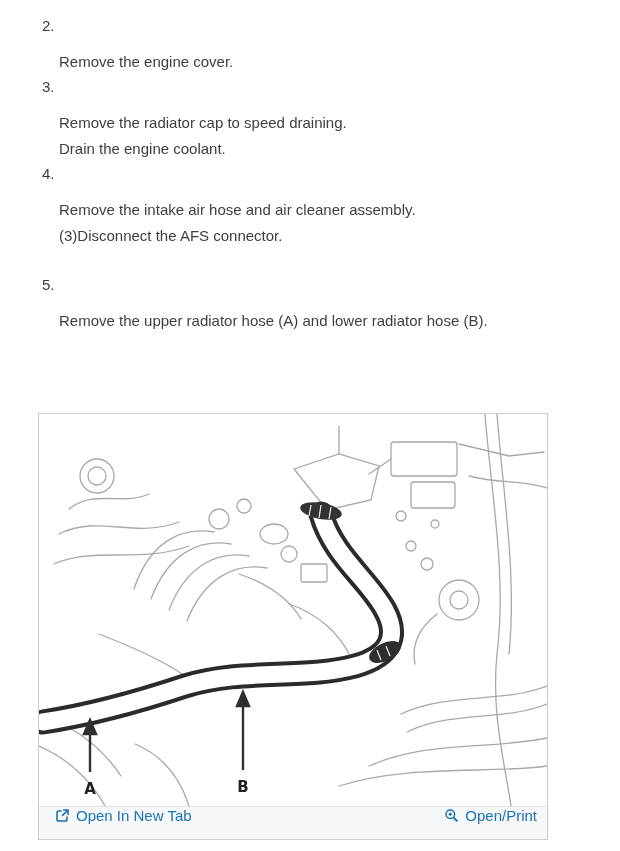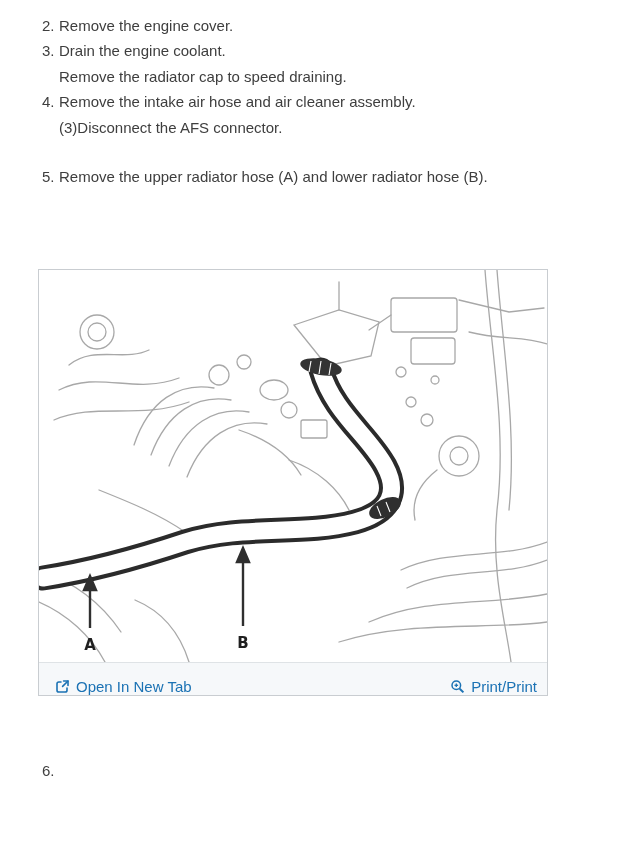--- a/index.html
+++ b/index.html
@@ -3,28 +3,28 @@
 <meta charset="utf-8">
 <style>
   * { margin:0; padding:0; box-sizing:border-box; }
   :root { --link:#1b72b4; --text:#3e3e3e; --fig-border:#c9cdd1; --toolbar-bg:#f6f8fa; }
   html, body { width:620px; height:851px; background:#ffffff; overflow:hidden; }
   body { font-family:"Liberation Sans", sans-serif; font-size:15px; color:var(--text); }
 
   .steps { padding:13px 36px 0 42px; }
   .step { display:flex; line-height:25.4px; }
   .step .num { flex:0 0 17px; }
-  .step .lines { flex:1; }
+  .step .lines { flex:1;margin-top:36px; }
   .step-5 { margin-top:24px; }
 
   .figure { width:510px; margin:80px 0 0 38px; border:1px solid var(--fig-border); background:#fff; }
   .figure-canvas { width:508px; height:392px; overflow:hidden; background:#fff; }
 
   .figure-toolbar { height:33px; background:var(--toolbar-bg); border-top:1px solid #dfe3e6;
-    display:flex; align-items:flex-end; justify-content:space-between; padding:0 10px 0 16px; }
+    display:flex; align-items:flex-start; justify-content:space-between; padding:0 10px 0 16px; }
   .tb-link { display:inline-flex; align-items:center; gap:6px; color:var(--link);
     text-decoration:none; cursor:pointer; font-size:15px; }
   .tb-icon { display:inline-block; flex:0 0 auto; }
   .tb-icon path, .tb-icon circle, .tb-icon line { stroke:var(--link); fill:none; }
 
   .step-6 { margin-top:62px; padding-left:42px; display:flex; line-height:25.4px; }
   .step-6 .num { flex:0 0 17px; }
 
   .diagram-label { font-family:"DejaVu Sans", sans-serif; font-weight:bold; font-size:15px; fill:#1f1f1f; }
 </style>
@@ -38,22 +38,22 @@
     <div class="step">
       <span class="num">2.</span>
       <div class="lines">
         <div>Remove the engine cover.</div>
       </div>
     </div>
 
     <div class="step">
       <span class="num">3.</span>
       <div class="lines">
+        <div>Remove the radiator cap to speed draining.</div>
         <div>Drain the engine coolant.</div>
-        <div>Remove the radiator cap to speed draining.</div>
       </div>
     </div>
 
     <div class="step">
       <span class="num">4.</span>
       <div class="lines">
         <div>Remove the intake air hose and air cleaner assembly.</div>
         <div>(3)Disconnect the AFS connector.</div>
       </div>
     </div>
@@ -151,21 +151,21 @@
         </svg>
         <span>Open In New Tab</span>
       </a>
       <a class="tb-link">
         <svg class="tb-icon" width="15" height="15" viewBox="0 0 15 15">
           <circle cx="6.3" cy="6.3" r="4.3" stroke-width="1.5"></circle>
           <line x1="9.7" y1="9.7" x2="13.4" y2="13.4" stroke-width="2"></line>
           <line x1="6.3" y1="4.5" x2="6.3" y2="8.1" stroke-width="1.3"></line>
           <line x1="4.5" y1="6.3" x2="8.1" y2="6.3" stroke-width="1.3"></line>
         </svg>
-        <span>Print/Print</span>
+        <span>Open/Print</span>
       </a>
     </div>
 
   </div>
 
   <div class="step-6">
     <span class="num">6.</span>
   </div>
 
 </div>

